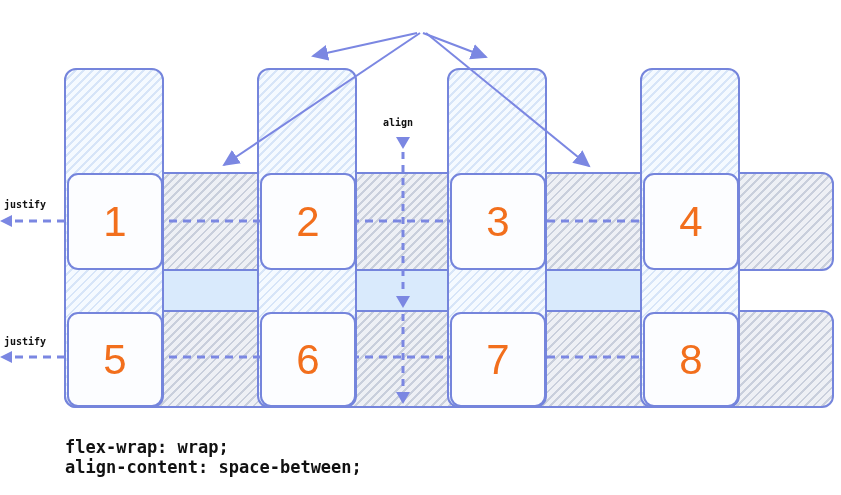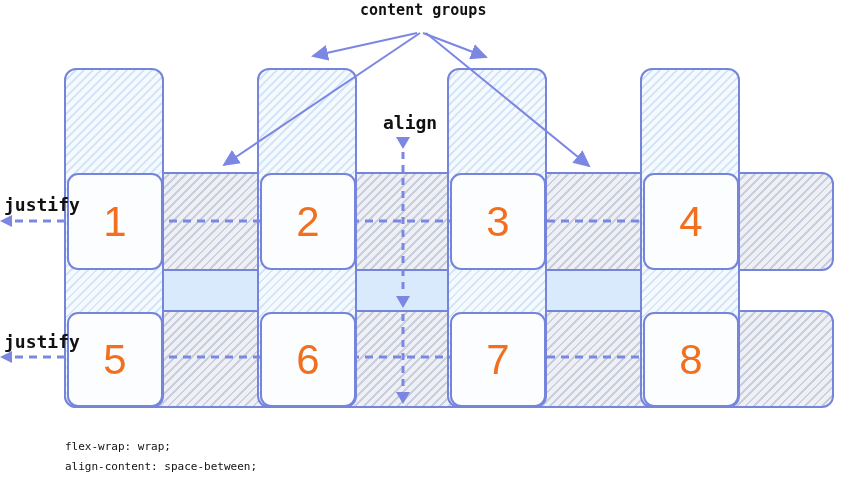--- a/index.html
+++ b/index.html
@@ -39,29 +39,29 @@
     display:flex; align-items:center; justify-content:center;
     font-family:"Liberation Sans","DejaVu Sans",sans-serif;
     font-size:42px; color:var(--item-number);
   }
   .rowA { top:173px; height:97px; }
   .rowB { top:312px; height:95px; }
   .i1,.i5 { left:67px; } .i2,.i6 { left:260px; } .i3,.i7 { left:450px; } .i4,.i8 { left:643px; }
   
   .lbl {
     position:absolute; z-index:5; color:var(--text);
-    font-weight:bold; font-size:18px; white-space:pre; line-height:17px;
+    font-weight:bold; font-size:10px; white-space:pre; line-height:17px;
   }
   .lbl-title { left:360px; top:2px; font-size:15px; }
   .lbl-align { left:383px; top:114px; }
   .lbl-justify1 { left:4px; top:196px; }
   .lbl-justify2 { left:4px; top:333px; }
   .code-block { position:absolute; left:65px; top:437px; z-index:5; }
   .code-line {
-    color:var(--text); font-weight:normal; font-size:11px;
+    color:var(--text); font-weight:bold; font-size:17px;
     line-height:20px; white-space:pre;
   }
 </style>
 </head>
 <body>
 
 <div class="canvas">
 
   <div class="row-band r1"></div>
   <div class="row-band r2"></div>
@@ -106,21 +106,20 @@
 
   <div class="flex-item rowA i1">1</div>
   <div class="flex-item rowA i2">2</div>
   <div class="flex-item rowA i3">3</div>
   <div class="flex-item rowA i4">4</div>
   <div class="flex-item rowB i5">5</div>
   <div class="flex-item rowB i6">6</div>
   <div class="flex-item rowB i7">7</div>
   <div class="flex-item rowB i8">8</div>
 
-  <div class="lbl lbl-title">content groups</div>
   <div class="lbl lbl-align">align</div>
   <div class="lbl lbl-justify1">justify</div>
   <div class="lbl lbl-justify2">justify</div>
 
   <div class="code-block">
     <div class="code-line">flex-wrap: wrap;</div>
     <div class="code-line">align-content: space-between;</div>
   </div>
 
 </div>

